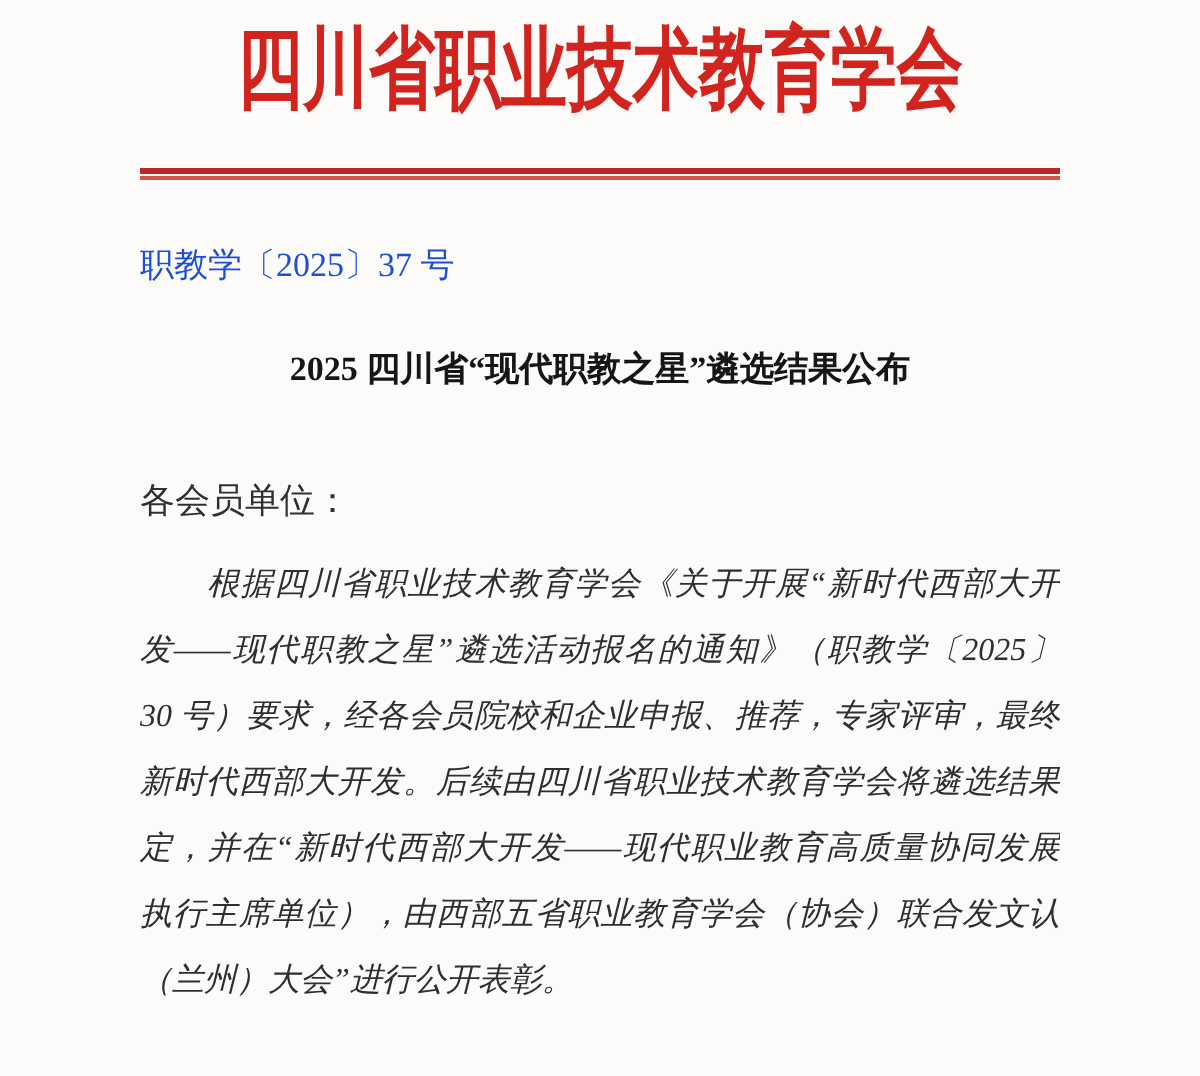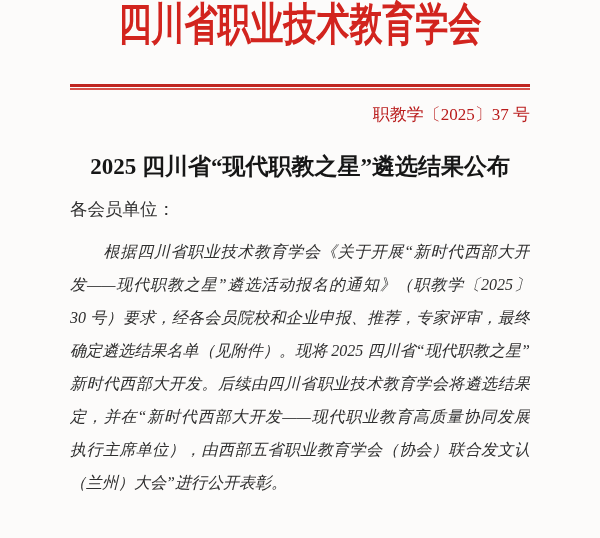--- a/index.html
+++ b/index.html
@@ -11,59 +11,58 @@
     color: #333333;
   }
   .page {
     position: relative;
     width: 600px; height: 538px;
     padding: 0 70px;
     background: #fcfbfa;
   }
   
   .org-header-wrap {
-    padding-top: 4px;
+    padding-top: 16px;
     height: 56px;
     text-align: center;
     white-space: nowrap;
   }
   .org-header {
     display: inline-block;
     font-size: 33px;
     font-weight: bold;
     line-height: 40px;
     color: #d2241e;
     letter-spacing: 0px;
     transform: scaleY(1.35);
     transform-origin: 50% 50%;
   }
   
   .divider { margin-top: 28px; }
   .divider-thick { height: 3px; background: #bf2521; }
   .divider-thin  { height: 2px; background: #d8524c; margin-top: 1px; }
   
   .doc-number {
-    margin-top: 14px;
-    text-align: right;
+    margin-top: 32px;
     font-size: 17px;
     line-height: 22px;
-    color: #b91c1c;
+    color: #1d4ed8;
   }
   
   .doc-title {
     margin-top: 28px;
     text-align: center;
-    font-size: 23px;
+    font-size: 17px;
     font-weight: bold;
     line-height: 26px;
     color: #161616;
   }
   
   .salutation {
-    margin-top: 18px;
+    margin-top: 41px;
     font-size: 17.5px;
     line-height: 22px;
     text-align: left;
     color: #303030;
   }
   
   .body-par { margin-top: 15px; }
   .body-line {
     font-size: 16px;
     line-height: 33px;
@@ -94,20 +93,19 @@
   <div class="doc-number">职教学〔2025〕37 号</div>
 
   <div class="doc-title">2025 四川省“现代职教之星”遴选结果公布</div>
 
   <div class="salutation">各会员单位：</div>
 
   <div class="body-par">
       <div class="body-line">根据四川省职业技术教育学会《关于开展“新时代西部大开</div>
       <div class="body-line">发——现代职教之星”遴选活动报名的通知》（职教学〔2025〕</div>
       <div class="body-line">30 号）要求，经各会员院校和企业申报、推荐，专家评审，最终</div>
-      <div class="body-line">确定遴选结果名单（见附件）。现将 2025 四川省“现代职教之星”</div>
       <div class="body-line">新时代西部大开发。后续由四川省职业技术教育学会将遴选结果</div>
       <div class="body-line">定，并在“新时代西部大开发——现代职业教育高质量协同发展</div>
       <div class="body-line">执行主席单位），由西部五省职业教育学会（协会）联合发文认</div>
       <div class="body-line">（兰州）大会”进行公开表彰。</div>
     </div>
 
 </div>
 
 </body></html>

